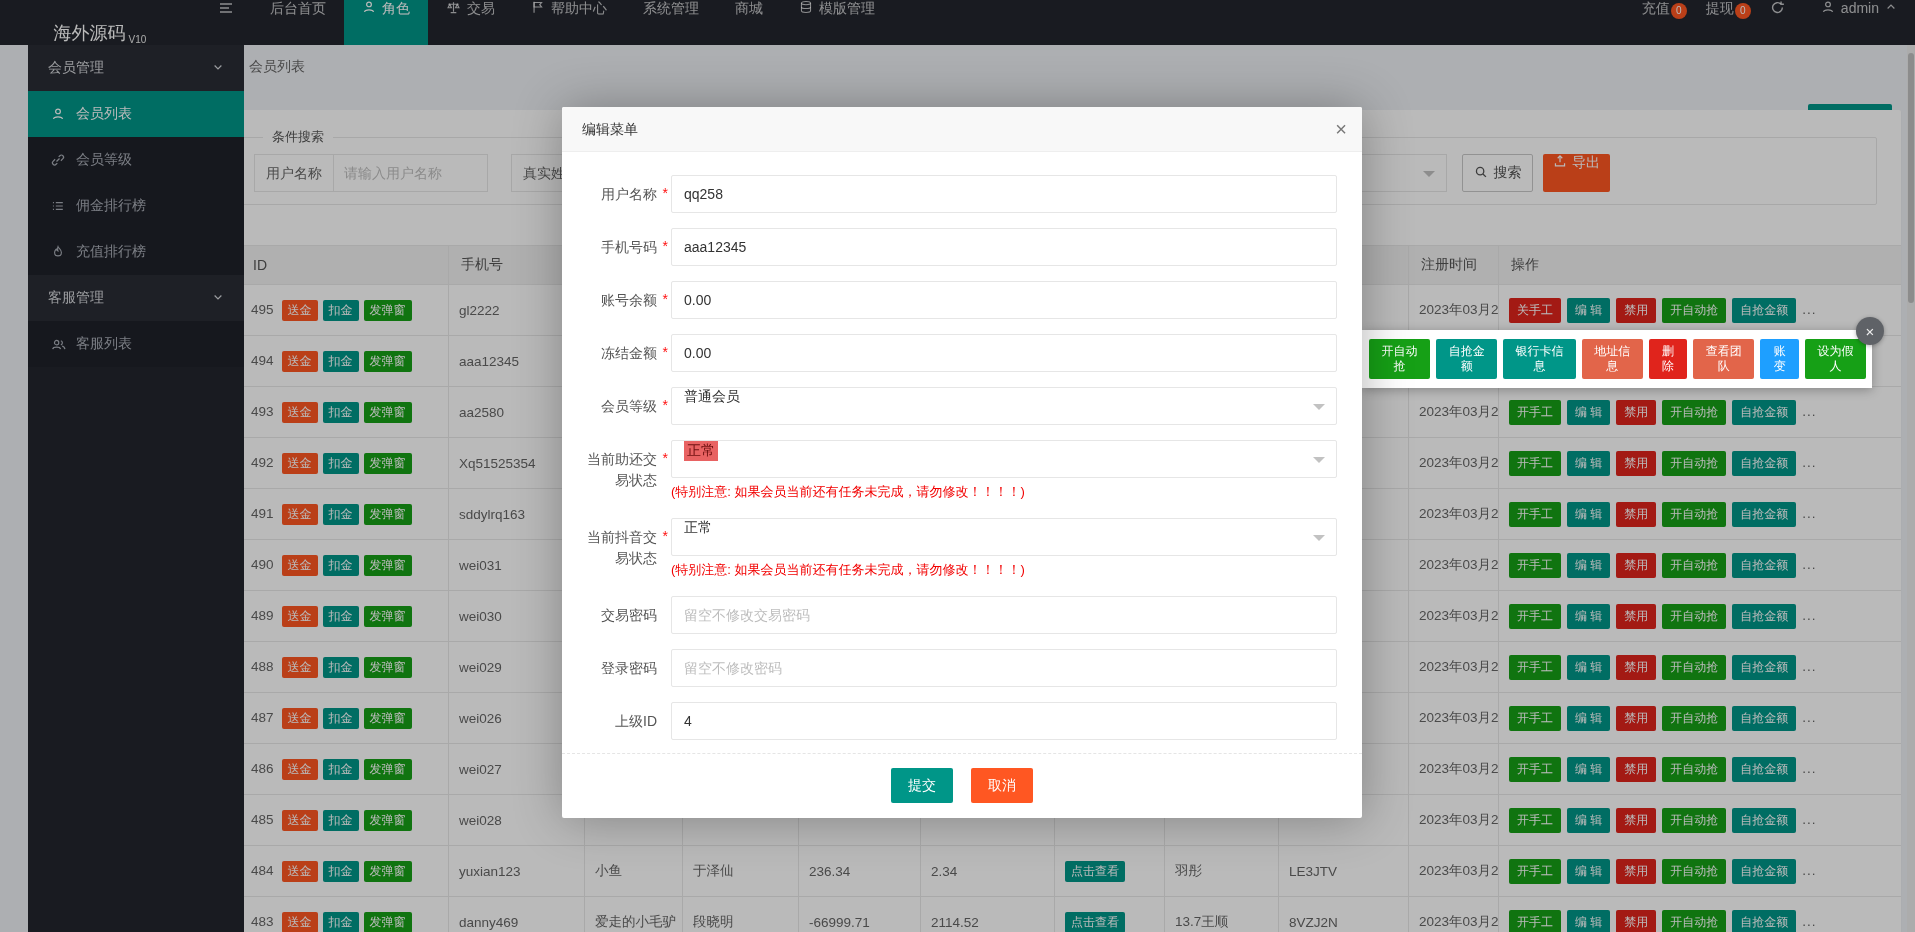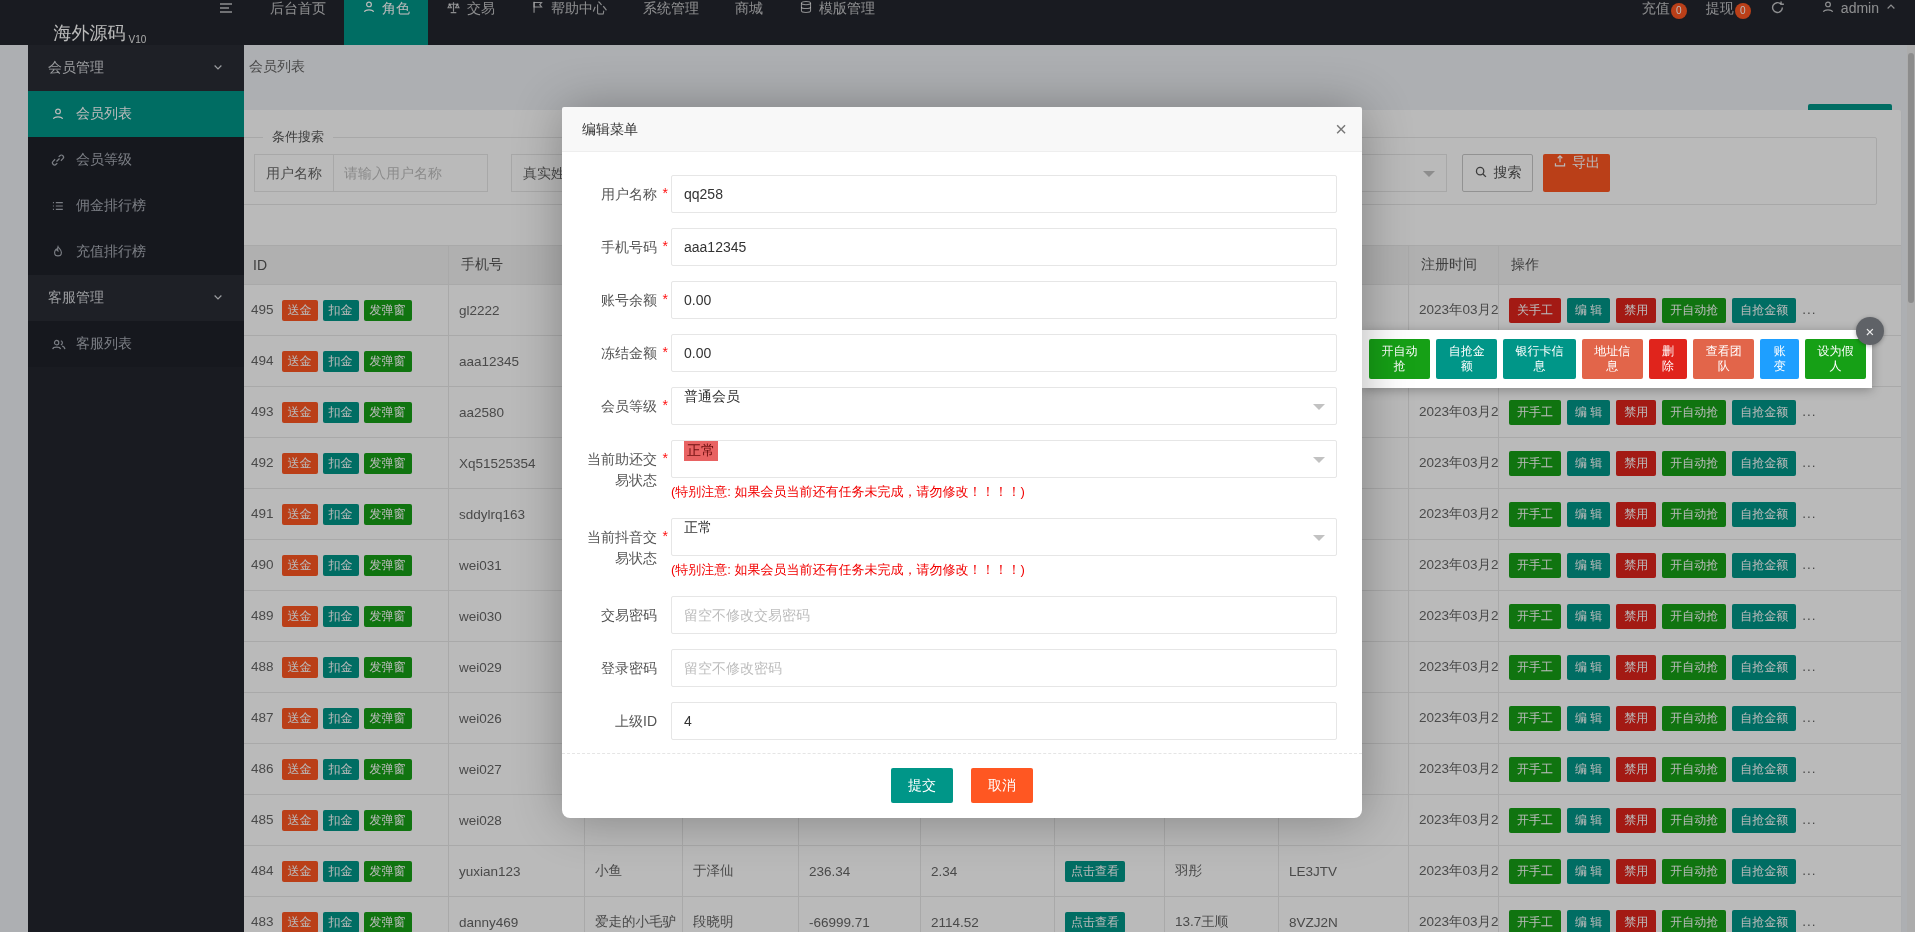--- a/index.html
+++ b/index.html
@@ -62,21 +62,21 @@
 
   
   .overlay { position:absolute; inset:0; background:rgba(0,0,0,.27); z-index:20; }
 
   
   .row-popup { position:absolute; left:1362px; top:330px; width:510px; height:58px; background:#fff; z-index:30; box-shadow:0 2px 10px rgba(0,0,0,.28); display:flex; align-items:center; padding-left:7px; }
   .row-popup .act { margin-right:6px; padding:5px 8px; }
   .popup-close { position:absolute; left:1856px; top:317px; width:28px; height:28px; border-radius:50%; background:#5f6267; color:#efefef; z-index:32; display:flex; align-items:center; justify-content:center; font-size:15px; cursor:pointer; box-shadow:0 1px 4px rgba(0,0,0,.3); }
 
   
-  .modal { position:absolute; left:562px; top:107px; width:800px; background:#fff; z-index:40; border-radius:8px; box-shadow:1px 1px 50px rgba(0,0,0,.3); }
+  .modal { position:absolute; left:562px; top:107px; width:800px; background:#fff; z-index:40; border-radius:2px; box-shadow:1px 1px 50px rgba(0,0,0,.3); }
   .modal-title { height:45px; line-height:45px; padding:0 20px; background:#f8f8f8; border-bottom:1px solid #eee; font-size:14px; color:#333; border-radius:2px 2px 0 0; }
   .modal-close { position:absolute; right:15px; top:10px; font-size:20px; color:#787878; cursor:pointer; line-height:24px; }
   .modal-body { padding-top:23px; }
   .m-row { display:flex; margin-bottom:15px; padding-right:25px; }
   .m-row.has-note { margin-bottom:17px; }
   .m-row:last-child { margin-bottom:0; }
   .m-label { flex:none; width:84px; margin-left:25px; padding-right:14px; padding-top:9px; position:relative; text-align:right; font-size:14px; color:#555; line-height:21px; }
   .m-label .req { position:absolute; right:3px; top:8px; color:#ff1010; font-size:14px; }
   .m-ctl { flex:1; position:relative; }
   .m-input { width:100%; height:38px; border:1px solid #e6e6e6; border-radius:2px; padding:0 12px; font-size:14px; color:#333; outline:none; font-family:inherit; }

